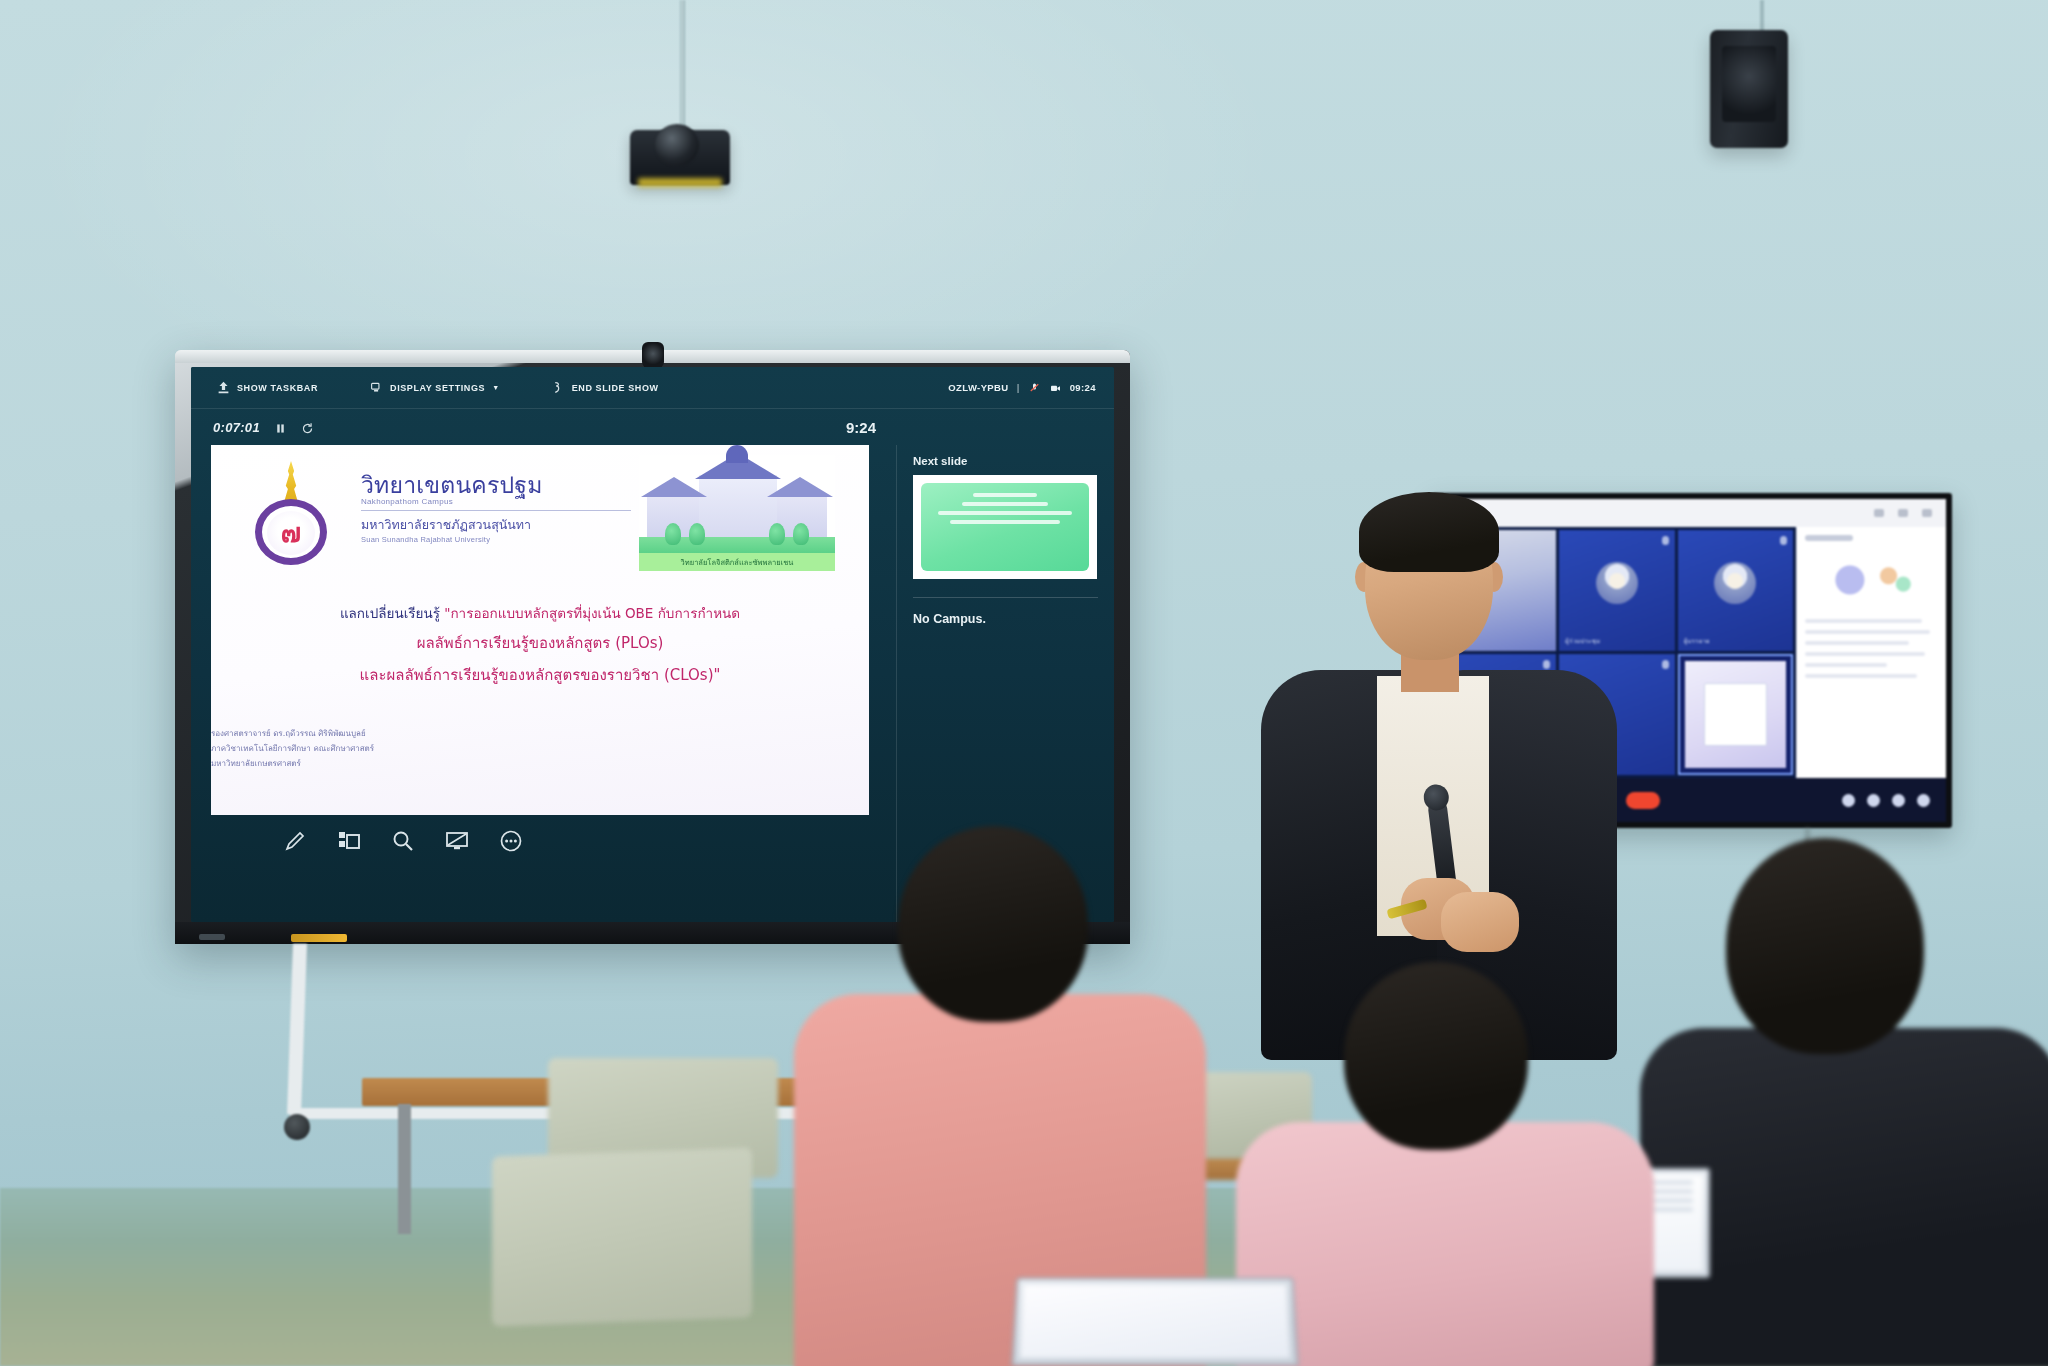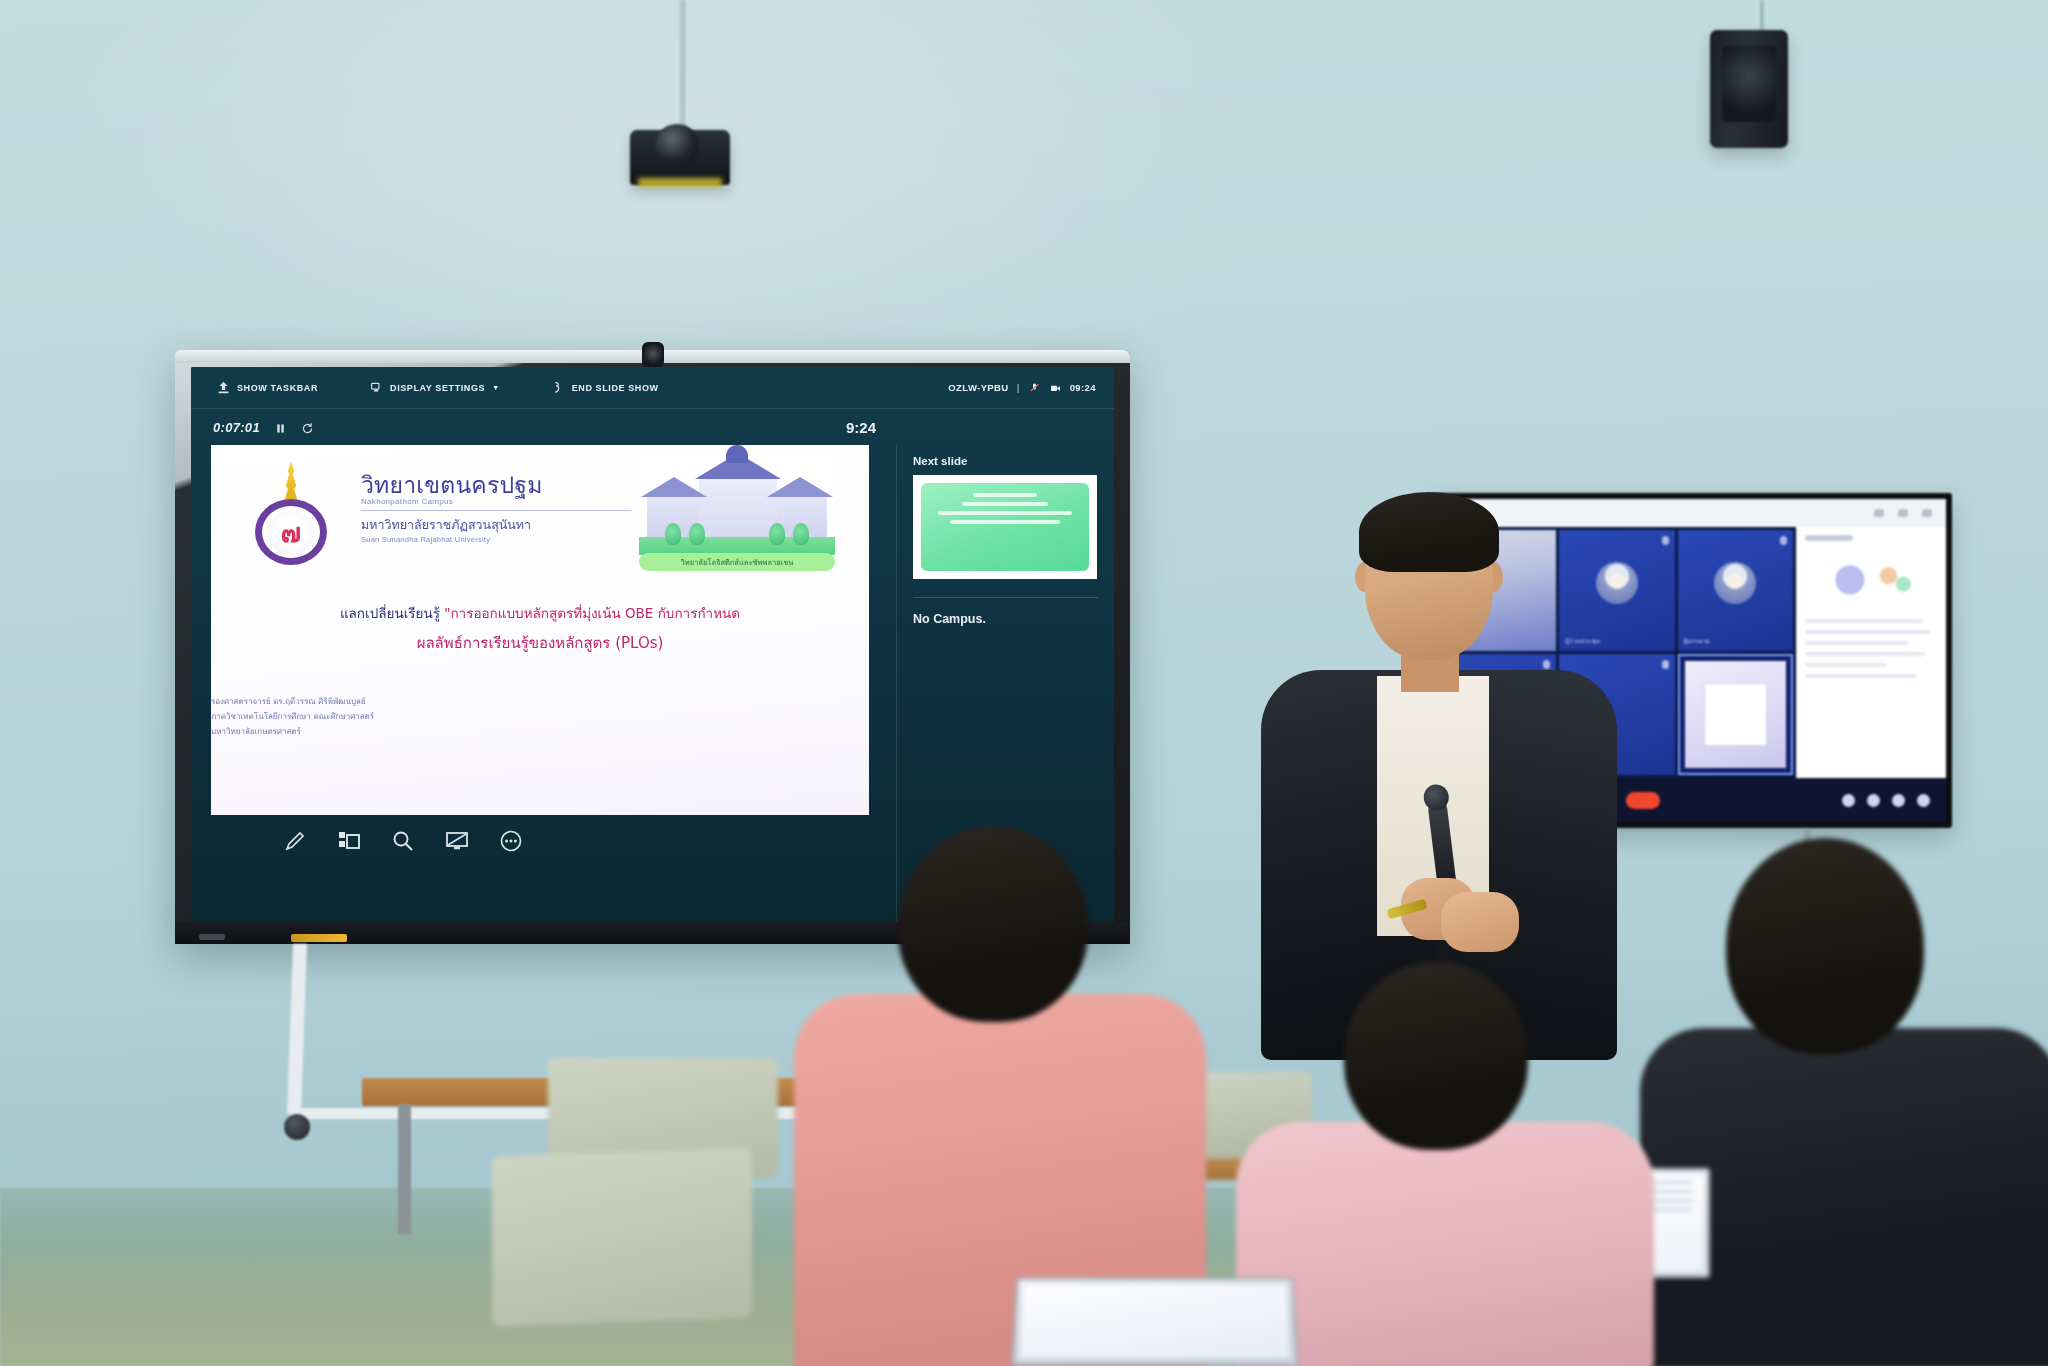--- a/index.html
+++ b/index.html
@@ -228,21 +228,21 @@
     position:absolute; left:0; right:0; bottom: 16px; height: 18px;
     background: linear-gradient(180deg,#7ddf9c,#57cf86);
   }
   .cmp-tree { position:absolute; bottom: 26px; width: 16px; height: 22px; border-radius: 50% 50% 40% 40%;
               background: radial-gradient(circle at 40% 35%, #7fe3a4, #3fba74); }
   .cmp-badge {
     position:absolute; left: 0; right: 0; bottom: 0; height: 18px;
     background: #a8ef9a;
     display:flex; align-items:center; justify-content:center;
     font-size: 7.5px; color: #1f6f3a; font-family: "DejaVu Sans", sans-serif;
-    overflow:hidden; white-space:nowrap;border-radius:9px;
+    overflow:hidden; white-space:nowrap;
   }
 
   .sl-body { position: absolute; left: 0; top: 130px; width: 100%; margin-top: 28px; }
   .sl-l1 {
     text-align: center; font-size: 13.5px; color: #c0266a; line-height: 1.5;
     font-family: "DejaVu Sans", sans-serif; padding: 0 12px;
   }
   .sl-l1 .dark { color: #30337f; }
   .sl-l2 {
     text-align: center; font-size: 15px; color: #c0266a; margin-top: 8px;
@@ -603,20 +603,21 @@
               <div class="cmp-tree" style="right:50px;"></div>
               <div class="cmp-badge">วิทยาลัยโลจิสติกส์และซัพพลายเชน</div>
             </div>
           </div>
 
           <div class="sl-body">
             <div class="sl-l1">
               <span class="dark">แลกเปลี่ยนเรียนรู้ </span><span>"การออกแบบหลักสูตรที่มุ่งเน้น OBE กับการกำหนด</span>
             </div>
             <div class="sl-l2">ผลลัพธ์การเรียนรู้ของหลักสูตร (PLOs)</div>
+            <div class="sl-l3">และผลลัพธ์การเรียนรู้ของหลักสูตรของรายวิชา (CLOs)"</div>
             <div class="sl-presenter">
               <div>รองศาสตราจารย์ ดร.ฤดีวรรณ ศิริพิพัฒนบูลย์</div>
               <div>ภาควิชาเทคโนโลยีการศึกษา คณะศึกษาศาสตร์</div>
               <div>มหาวิทยาลัยเกษตรศาสตร์</div>
             </div>
           </div>
         </div>
 
         <div class="pv-icons">
           <span class="icbtn">

